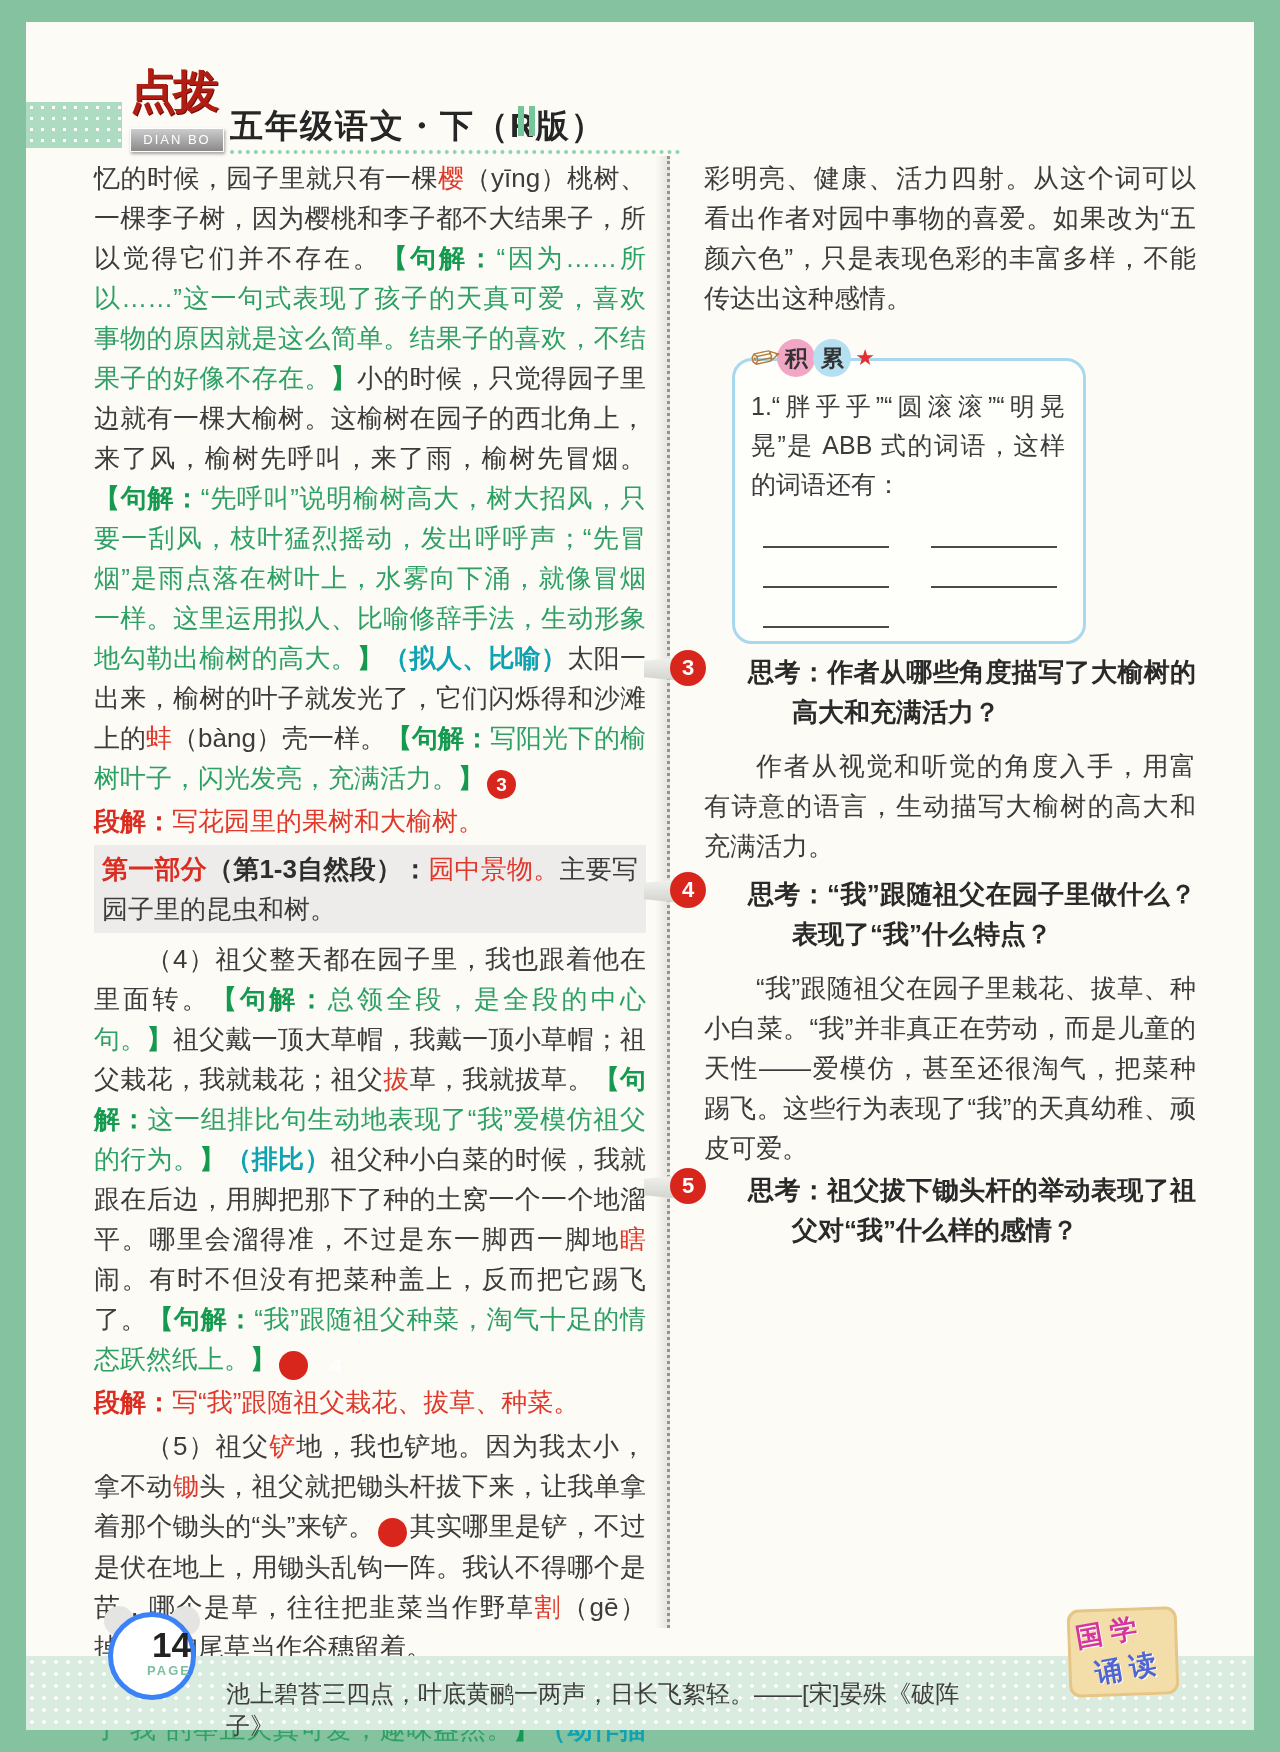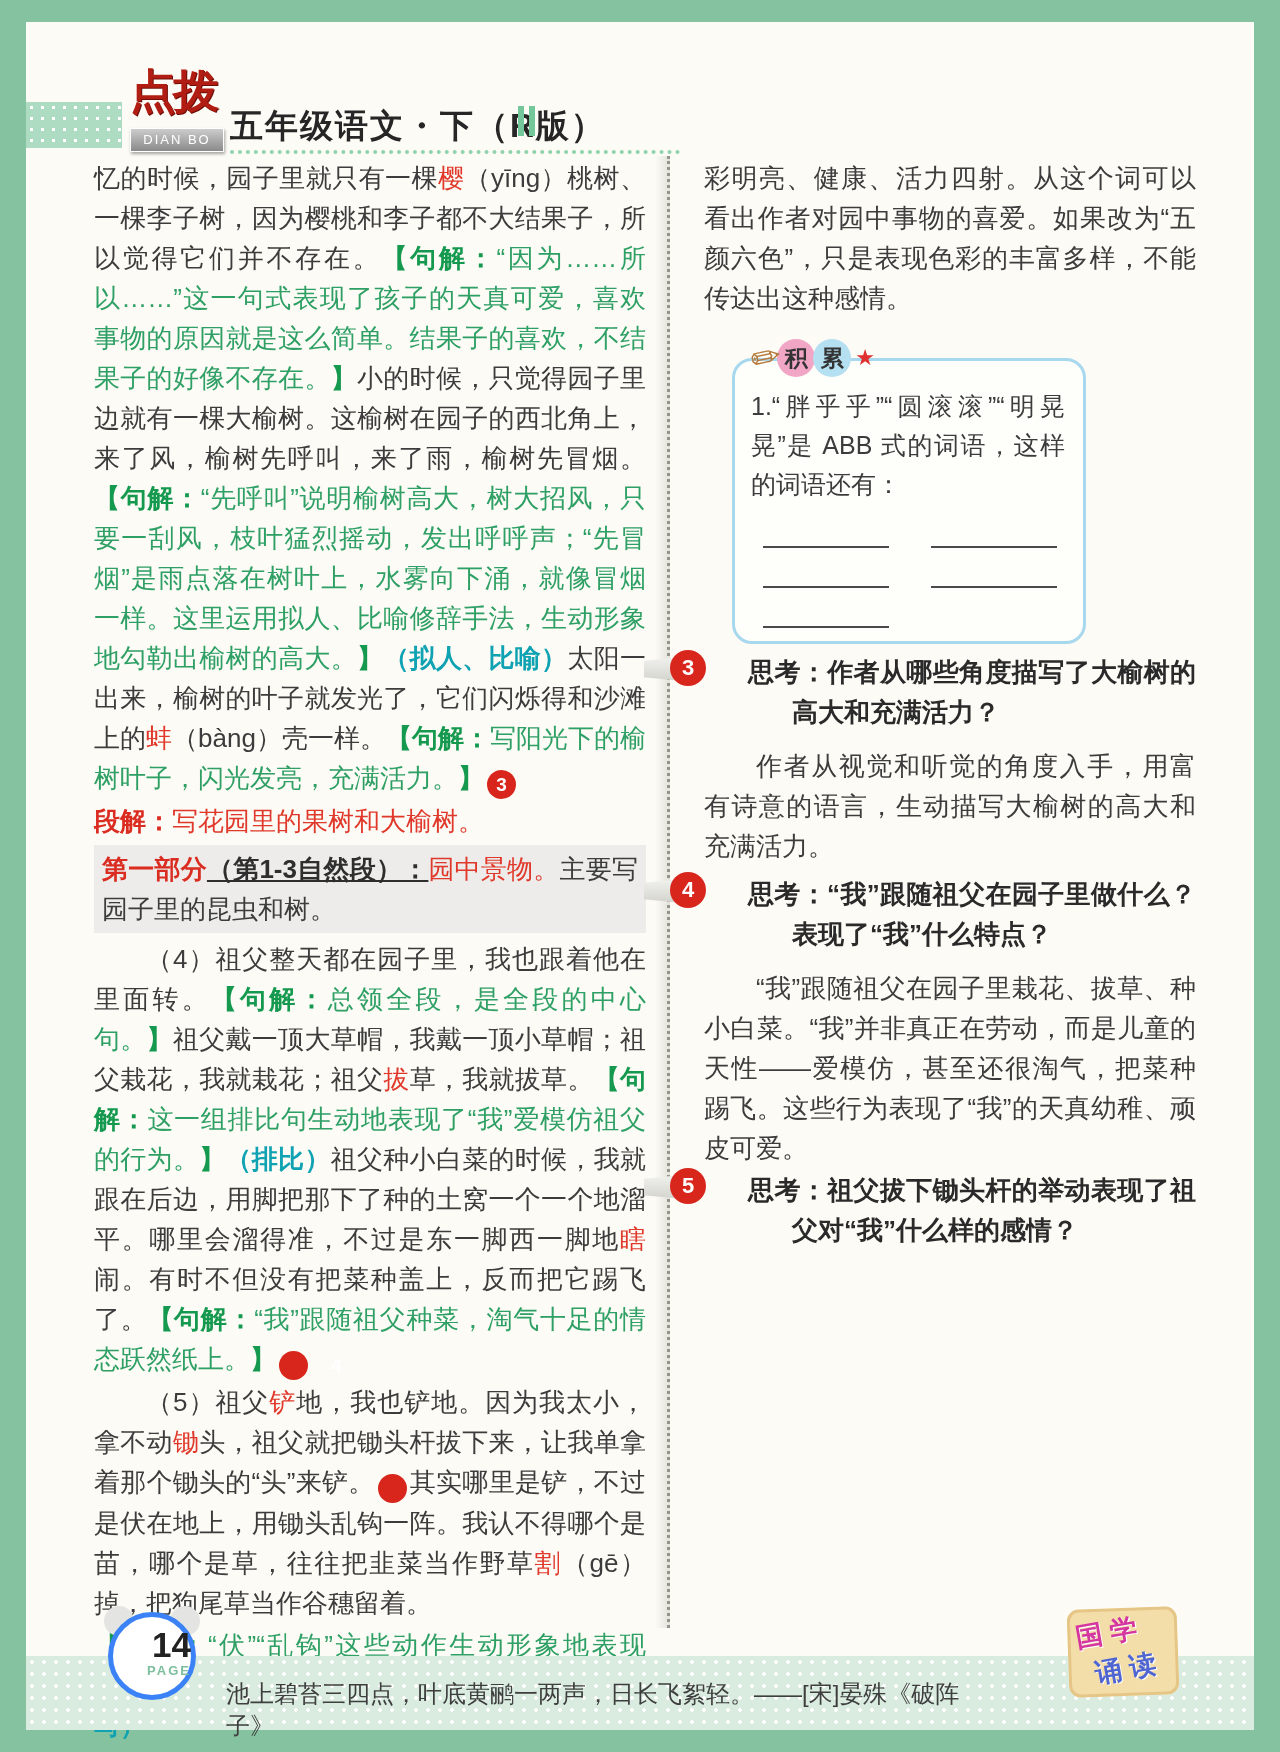--- a/index.html
+++ b/index.html
@@ -57,21 +57,21 @@
   .para, .duanjie, .part-block, .q-question, .q-answer, .accum-text {
     font-size:26px; line-height:40px; color:#3c3c3c; margin:0;
     text-align:justify;
   }
   .para { margin-bottom:2px; }
   .indent { text-indent:2em; }
   .duanjie { margin-bottom:4px; }
   .part-block { background:#edecea; padding:4px 8px; margin:2px 0 6px; }
 
   .seg-n  { color:#3c3c3c; }
-  .seg-nb { color:#2e2e2e; font-weight:bold;text-decoration:underline; }
+  .seg-nb { color:#2e2e2e; font-weight:bold; }
   .seg-r  { color:#e0392b; }
   .seg-g  { color:#2fa065; }
   .seg-gb { color:#14994f; font-weight:bold; }
   .seg-c  { color:#0fa2b2; font-weight:bold; }
   .seg-rb { color:#da2c20; font-weight:bold; }
   .circ-num {
     display:inline-block; width:29px; height:29px; line-height:29px; border-radius:50%;
     background:#d8261c; color:#fff; text-align:center; font-size:19px; font-weight:bold;
     vertical-align:-4px; margin:0 3px;
   }
@@ -165,20 +165,21 @@
       <i></i>
       <i></i>
     </div>
   <div class="hdr-dotline"></div>
 
   <div class="col-left">
     <p class="para"><span class="seg-n">忆的时候，园子里就只有一棵</span><span class="seg-r">樱</span><span class="seg-n">（yīng）桃树、一棵李子树，因为樱桃和李子都不大结果子，所以觉得它们并不存在。</span><span class="seg-gb">【句解：</span><span class="seg-g">“因为……所以……”这一句式表现了孩子的天真可爱，喜欢事物的原因就是这么简单。结果子的喜欢，不结果子的好像不存在。</span><span class="seg-gb">】</span><span class="seg-n">小的时候，只觉得园子里边就有一棵大榆树。这榆树在园子的西北角上，来了风，榆树先呼叫，来了雨，榆树先冒烟。</span><span class="seg-gb">【句解：</span><span class="seg-g">“先呼叫”说明榆树高大，树大招风，只要一刮风，枝叶猛烈摇动，发出呼呼声；“先冒烟”是雨点落在树叶上，水雾向下涌，就像冒烟一样。这里运用拟人、比喻修辞手法，生动形象地勾勒出榆树的高大。</span><span class="seg-gb">】</span><span class="seg-c">（拟人、比喻）</span><span class="seg-n">太阳一出来，榆树的叶子就发光了，它们闪烁得和沙滩上的</span><span class="seg-r">蚌</span><span class="seg-n">（bàng）壳一样。</span><span class="seg-gb">【句解：</span><span class="seg-g">写阳光下的榆树叶子，闪光发亮，充满活力。</span><span class="seg-gb">】</span><span class="circ-num">3</span></p>
     <p class="duanjie"><span class="seg-rb">段解：</span><span class="seg-r">写花园里的果树和大榆树。</span></p>
     <div class="part-block"><span class="seg-rb">第一部分</span><span class="seg-nb">（第1-3自然段）：</span><span class="seg-r">园中景物。</span><span class="seg-n">主要写园子里的昆虫和树。</span></div>
     <p class="para indent"><span class="seg-n">（4）祖父整天都在园子里，我也跟着他在里面转。</span><span class="seg-gb">【句解：</span><span class="seg-g">总领全段，是全段的中心句。</span><span class="seg-gb">】</span><span class="seg-n">祖父戴一顶大草帽，我戴一顶小草帽；祖父栽花，我就栽花；祖父</span><span class="seg-r">拔</span><span class="seg-n">草，我就拔草。</span><span class="seg-gb">【句解：</span><span class="seg-g">这一组排比句生动地表现了“我”爱模仿祖父的行为。</span><span class="seg-gb">】</span><span class="seg-c">（排比）</span><span class="seg-n">祖父种小白菜的时候，我就跟在后边，用脚把那下了种的土窝一个一个地溜平。哪里会溜得准，不过是东一脚西一脚地</span><span class="seg-r">瞎</span><span class="seg-n">闹。有时不但没有把菜种盖上，反而把它踢飞了。</span><span class="seg-gb">【句解：</span><span class="seg-g">“我”跟随祖父种菜，淘气十足的情态跃然纸上。</span><span class="seg-gb">】</span><span class="circ-num">4</span></p>
+    <p class="duanjie"><span class="seg-rb">段解：</span><span class="seg-r">写“我”跟随祖父栽花、拔草、种菜。</span></p>
     <p class="para indent"><span class="seg-n">（5）祖父</span><span class="seg-r">铲</span><span class="seg-n">地，我也铲地。因为我太小，拿不动</span><span class="seg-r">锄</span><span class="seg-n">头，祖父就把锄头杆拔下来，让我单拿着那个锄头的“头”来铲。</span><span class="circ-num">5</span><span class="seg-n">其实哪里是铲，不过是伏在地上，用锄头乱钩一阵。我认不得哪个是苗，哪个是草，往往把韭菜当作野草</span><span class="seg-r">割</span><span class="seg-n">（gē）掉，把狗尾草当作谷穗留着。</span></p>
     <p class="para"><span class="seg-gb">【词解：</span><span class="seg-g">“伏”“乱钩”这些动作生动形象地表现了“我”的举止天真可爱，趣味盎然。</span><span class="seg-gb">】</span><span class="seg-c">（动作描写）</span></p>
 
   </div>
 
   <div class="divider"></div>
 
   <div class="col-right">
     <p class="para"><span class="seg-n">彩明亮、健康、活力四射。从这个词可以看出作者对园中事物的喜爱。如果改为“五颜六色”，只是表现色彩的丰富多样，不能传达出这种感情。</span></p>
 

